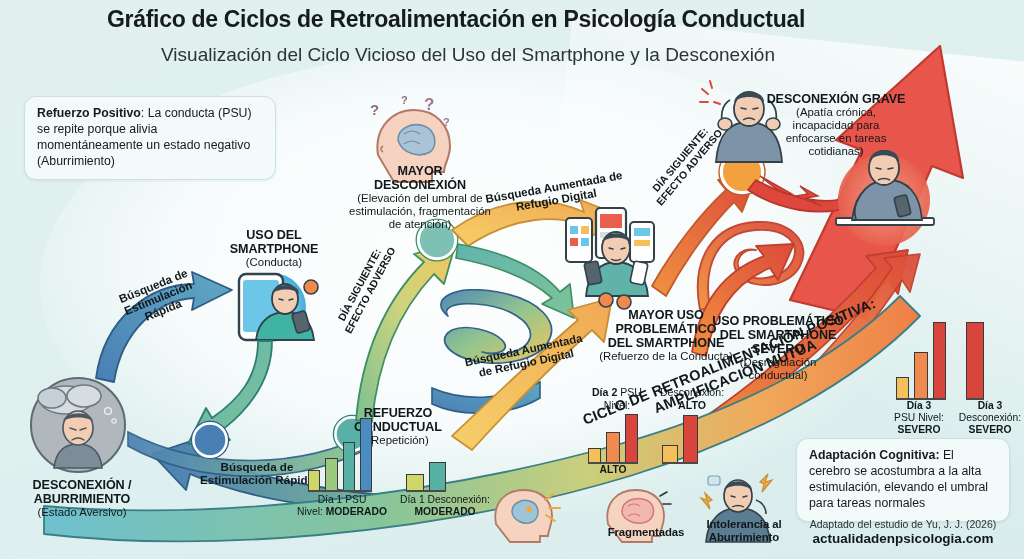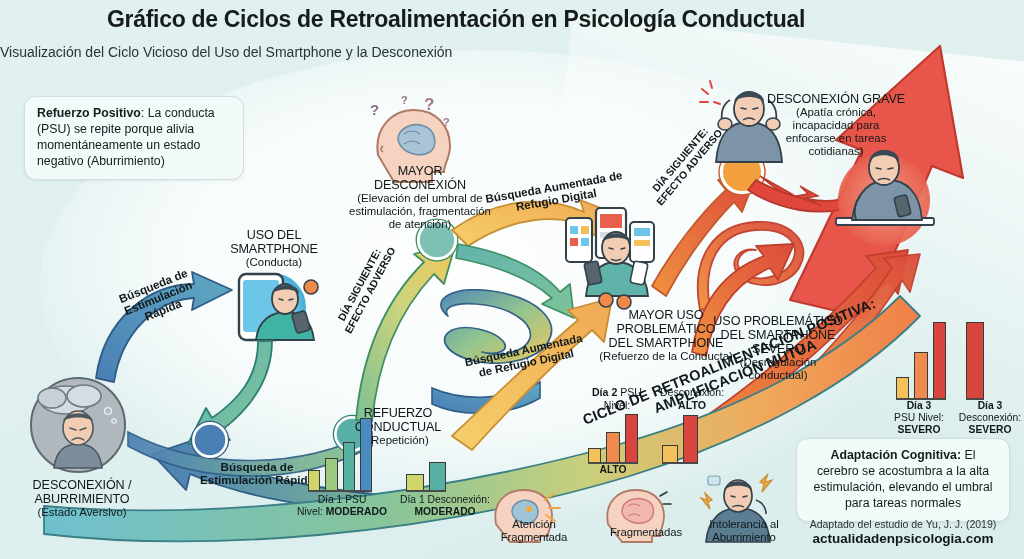--- a/index.html
+++ b/index.html
@@ -21,42 +21,42 @@
   .bg-diag { position:absolute; right:-40px; top:40px; width:520px; height:520px;
     background: linear-gradient(200deg, rgba(255,255,255,.85) 0%, rgba(255,255,255,0) 60%);
     transform: rotate(6deg); }
 
   
   .title {
     position:absolute; top:6px; left:0; width:912px; text-align:center;
     font-size:23px; font-weight:bold; color:#161b1c; letter-spacing:-.3px;
   }
   .subtitle {
-    position:absolute; top:44px; left:0; width:936px; text-align:left;
-    font-size:14px; color:#2b3436;
+    position:absolute; top:44px; left:0; width:936px; text-align:center;
+    font-size:19px; color:#2b3436;
   }
 
   
   .note {
     position:absolute; background:#f3fafa; border:1px solid #cfdfdf;
     border-radius:12px; padding:9px 12px; font-size:12.3px; line-height:1.3;
-    color:#161b1c; box-shadow:0 1px 3px rgba(0,0,0,.07); text-align:center;
+    color:#161b1c; box-shadow:0 1px 3px rgba(0,0,0,.07); 
   }
   .note b { font-weight:bold; }
-  #note-positive { left:24px; top:96px; width:220px; text-align:left; }
+  #note-positive { left:24px; top:96px; width:252px; text-align:left; }
   #note-cognitive { left:796px; top:438px; width:214px; }
 
   .credit { position:absolute; left:796px; top:518px; width:214px; text-align:center;
     font-size:10.5px; color:#2a3335; }
   .credit-site { position:absolute; left:796px; top:531px; width:214px; text-align:center;
     font-size:13.5px; font-weight:bold; color:#10181a; }
 
   
   .lbl { position:absolute; text-align:center; color:#10181a; }
-  .lbl .hd { font-weight:normal; font-size:12.6px; line-height:1.12; letter-spacing:-.1px; }
+  .lbl .hd { font-weight:bold; font-size:12.6px; line-height:1.12; letter-spacing:-.1px; }
   .lbl .sub { font-size:11.4px; line-height:1.15; }
   .lbl.small .hd { font-size:11.4px; }
 
   
   .rot { position:absolute; font-weight:bold; color:#10181a; text-align:center;
          line-height:1.12; }
 
   
   svg.layer { position:absolute; inset:0; width:1024px; height:559px; }
 
@@ -351,21 +351,21 @@
   <div class="title">Gráfico de Ciclos de Retroalimentación en Psicología Conductual</div>
   <div class="subtitle">Visualización del Ciclo Vicioso del Uso del Smartphone y la Desconexión</div>
 
   <div class="note" id="note-positive">
     <b>Refuerzo Positivo</b><span>: La conducta (PSU) se repite porque alivia momentáneamente un estado negativo (Aburrimiento)</span>
   </div>
 
   <div class="note" id="note-cognitive">
     <b>Adaptación Cognitiva:</b><span> El cerebro se acostumbra a la alta estimulación, elevando el umbral para tareas normales</span>
   </div>
-  <div class="credit">Adaptado del estudio de Yu, J. J. (2019)</div>
+  <div class="credit">Adaptado del estudio de Yu, J. J. (2026)</div>
   <div class="credit-site">actualidadenpsicologia.com</div>
 
   <div class="lbl" style="left:4px; top:478px; width:156px;">
     <div class="hd" style="white-space:pre-line;">DESCONEXIÓN /
 ABURRIMIENTO</div>
     <div class="sub">(Estado Aversivo)</div>
   </div>
 
   <div class="lbl" style="left:206px; top:228px; width:136px;">
     <div class="hd" style="white-space:pre-line;">USO DEL
@@ -507,24 +507,20 @@
         <div class="bar" style="flex: 1 1 0%; height: 100%; background: rgb(216, 69, 60);"></div>
       </div>
     <div class="axis"></div>
   </div>
   <div class="chart-cap" style="left:952px; top:400px; width:76px;">
     <div><b>Día 3</b></div>
     <div>Desconexión:</div>
     <div><b>SEVERO</b></div>
   </div>
 
-  <div class="lbl small" style="left:486px; top:518px; width:96px;">
-    <div class="hd" style="white-space:pre-line;">Atención
-Fragmentada</div>
-  </div>
   <div class="lbl small" style="left:594px; top:526px; width:104px;">
     <div class="hd" style="white-space:pre-line;">Fragmentadas</div>
   </div>
   <div class="lbl small" style="left:692px; top:518px; width:104px;">
     <div class="hd" style="white-space:pre-line;">Intolerancia al
 Aburrimiento</div>
   </div>
 
 </div>
 

